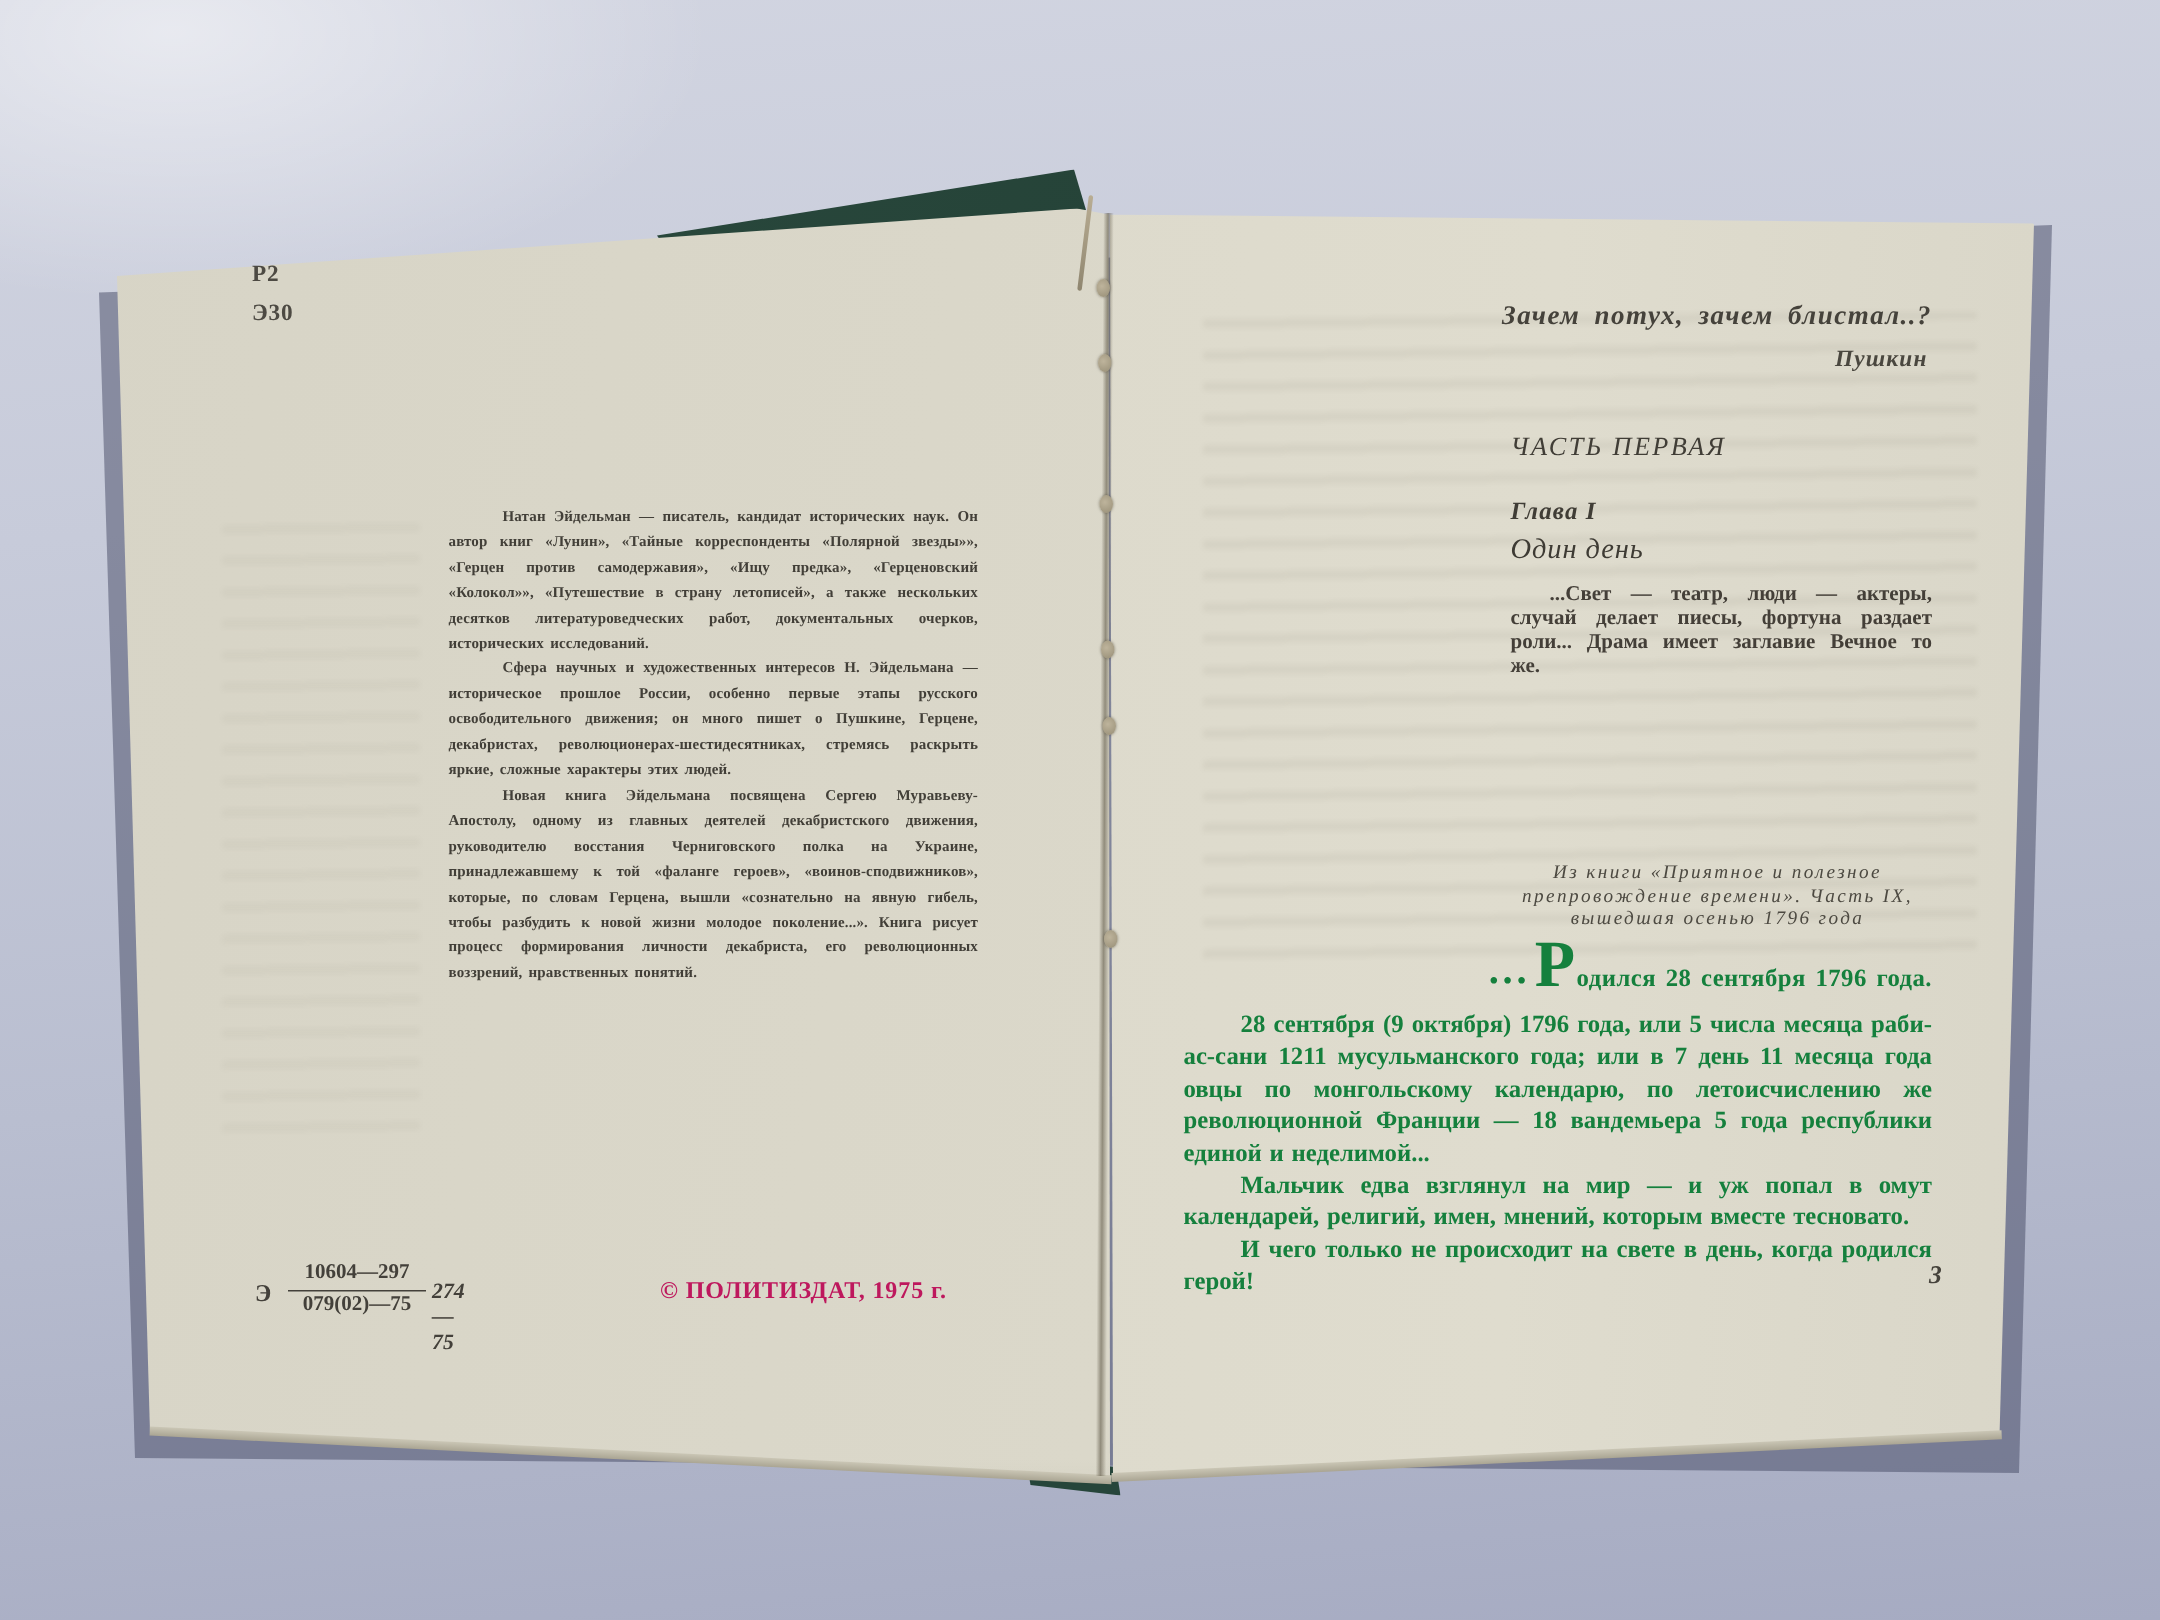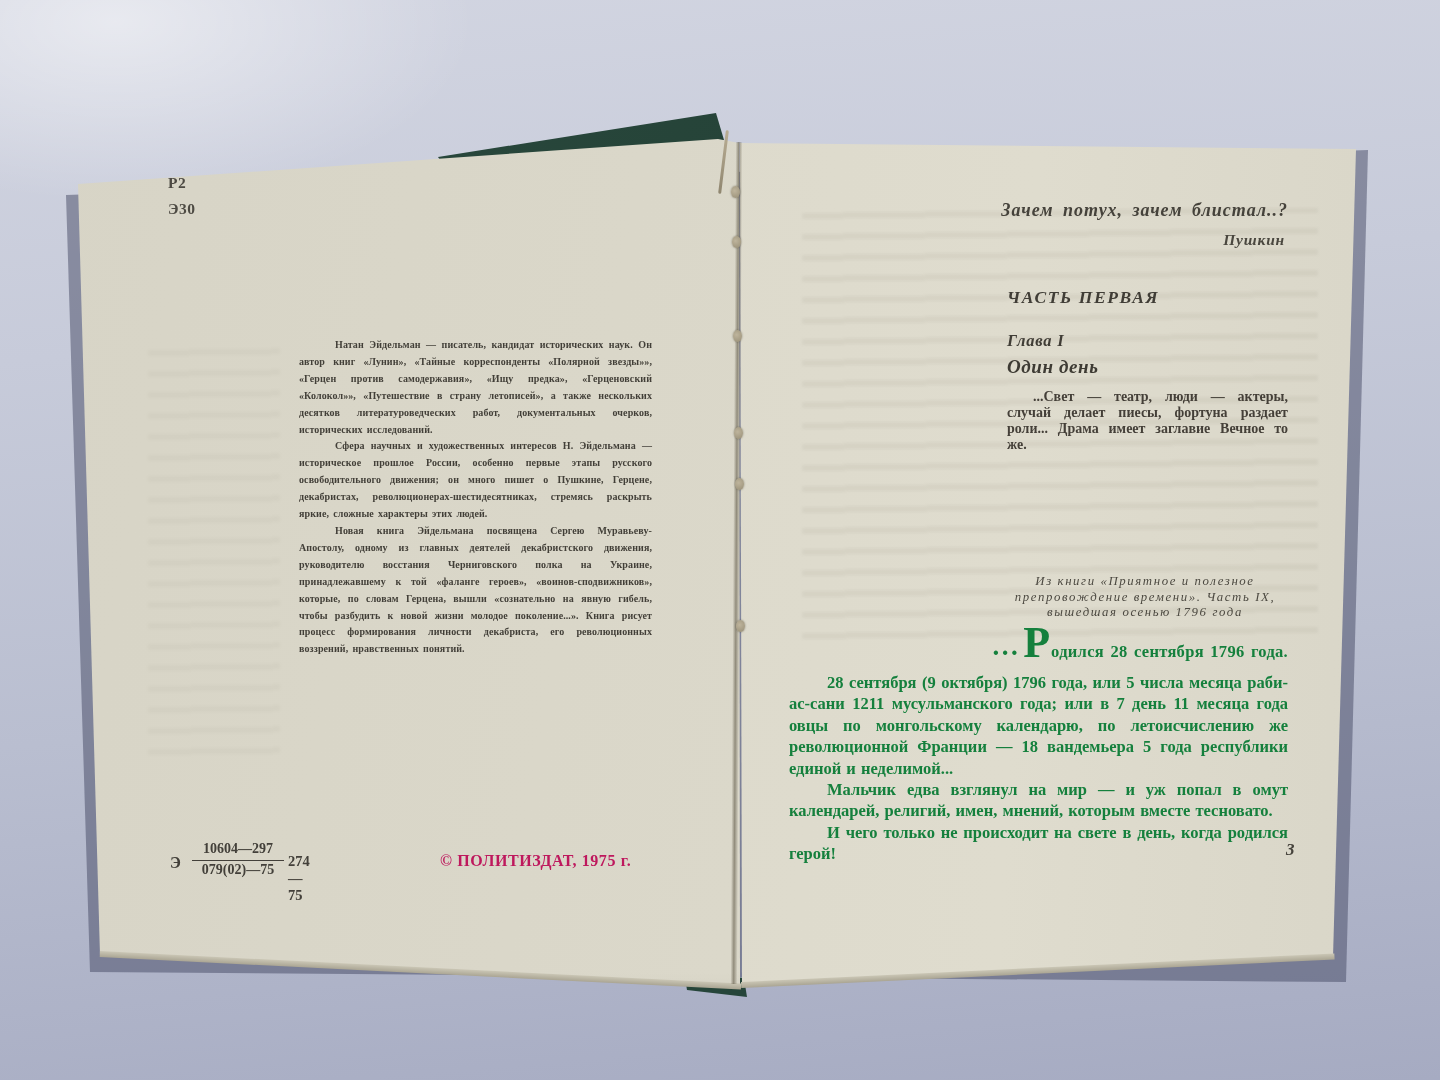--- a/index.html
+++ b/index.html
@@ -91,32 +91,32 @@
     left:299px;top:337px;width:353px;
     font-size:10px;line-height:16.9px;font-weight:bold;
     text-align:justify;letter-spacing:0.1px;word-spacing:1.5px;color:#423f38;
   }
   .lp-text p{text-indent:36px;}
   .lp-imprint{left:170px;top:840px;color:#43403a;font-weight:bold;}
   .imp-letter{position:absolute;left:0px;top:14px;font-size:16px;}
   .imp-frac{position:absolute;left:22px;top:0px;width:92px;text-align:center;font-size:14px;line-height:1.35;}
   .imp-frac .num{display:block;border-bottom:1.5px solid #43403a;padding-bottom:1px;}
   .imp-frac .den{display:block;}
-  .imp-order{position:absolute;left:118px;top:13px;font-size:14.5px;}
+  .imp-order{position:absolute;left:118px;top:13px;font-size:14.5px;font-style:italic;}
   .lp-copyright{left:440px;top:852px;font-size:16px;font-weight:bold;letter-spacing:0.6px;color:#be185d;}
 
   
   .rp-epigraph{
     left:880px;top:200px;width:408px;text-align:right;
     font-size:18px;font-weight:bold;font-style:italic;letter-spacing:1px;word-spacing:4px;color:#45423b;
   }
   .rp-epigraph-author{left:880px;top:231px;width:405px;text-align:right;font-size:15.5px;font-style:italic;font-weight:bold;letter-spacing:0.8px;color:#4a473f;}
-  .rp-part{left:1007px;top:287px;font-size:17.5px;font-weight:bold;font-style:italic;letter-spacing:1.6px;color:#403d36;}
+  .rp-part{left:1007px;top:287px;font-size:17.5px;font-weight:normal;font-style:italic;letter-spacing:1.6px;color:#403d36;}
   .rp-chapter{left:1007px;top:331px;font-size:16.5px;font-weight:bold;font-style:italic;letter-spacing:0.8px;color:#403d36;}
-  .rp-chapter-title{left:1007px;top:356px;font-size:19px;font-weight:bold;font-style:italic;letter-spacing:0.6px;color:#3e3b34;}
+  .rp-chapter-title{left:1007px;top:356px;font-size:19px;font-weight:normal;font-style:italic;letter-spacing:0.6px;color:#3e3b34;}
   .rp-quote{
     left:1007px;top:389px;width:281px;
     font-size:14px;line-height:16px;font-weight:bold;
     text-align:justify;word-spacing:1.5px;color:#443f38;
   }
   .rp-quote p{text-indent:26px;}
   .rp-citation{
     left:998px;top:574px;width:294px;text-align:center;
     font-size:12.8px;line-height:15.5px;font-style:italic;letter-spacing:1.6px;color:#4c4941;
   }

